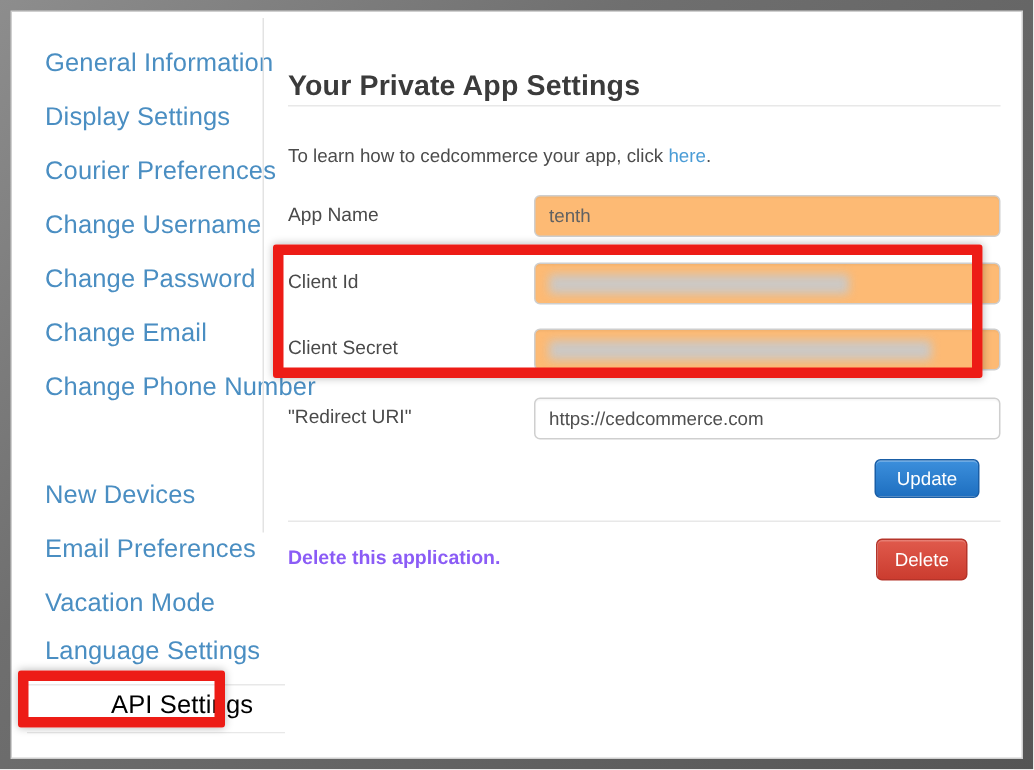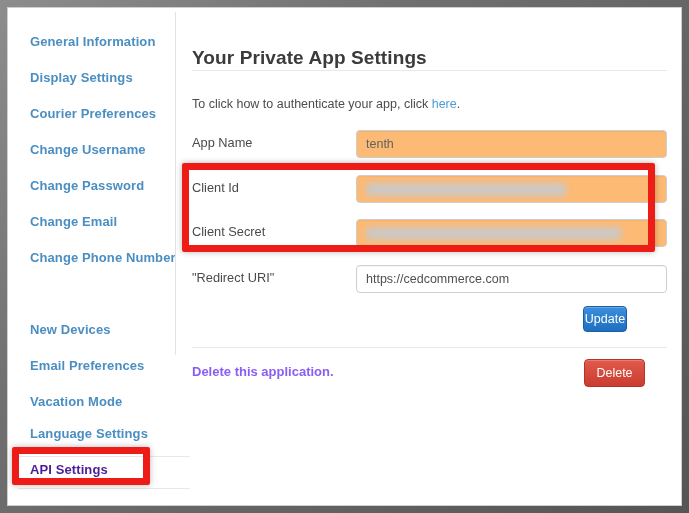--- a/index.html
+++ b/index.html
@@ -47,28 +47,27 @@
   .sidebar-divider {
     position: absolute;
     left: 163px; top: 0;
     width: 1px; height: 343px;
     background: #e3e3e3;
   }
   .nav-item {
     position: absolute;
     left: 18px;
     height: 20px;
-    font-size: 13px;
+    font-size: 17px;
     line-height: 20px;
     color: #4a8ec2;
     white-space: nowrap;
     letter-spacing: .1px;
-    font-weight: bold;
-  }
-  .nav-item.active { color: #4c1d95; }
+  }
+  .nav-item.active { color: #000000; margin-left: 44px; }
 
   .nav-rule {
     position: absolute;
     left: 6px;
     width: 172px;
     height: 1px;
     background: #e8e8e8;
   }
 
   
@@ -218,21 +217,21 @@
       <div class="nav-rule" style="top:476px"></div>
     </nav>
 
     <div class="sidebar-divider"></div>
 
     <section class="content">
 
       <h1 class="panel-title">Your Private App Settings</h1>
       <div class="title-rule"></div>
 
-      <p class="lead"><span>To click how to authenticate your app, click </span><a href="#">here</a><span>.</span></p>
+      <p class="lead"><span>To learn how to cedcommerce your app, click </span><a href="#">here</a><span>.</span></p>
 
       <div class="field-row" style="top:118px">
         <label class="field-label">App Name</label>
         <div class="field-input disabled">tenth</div>
       </div>
 
       <div class="field-row" style="top:163px">
         <label class="field-label">Client Id</label>
         <div class="field-input disabled">
           <span class="redacted" style="width:200px"></span>
@@ -244,21 +243,21 @@
         <div class="field-input disabled">
           <span class="redacted" style="width:255px"></span>
         </div>
       </div>
 
       <div class="field-row" style="top:253px">
         <label class="field-label">"Redirect URI"</label>
         <div class="field-input">https://cedcommerce.com</div>
       </div>
 
-      <div class="btn btn-update" style="left:393px; top:294px; width:44px;">Update</div>
+      <div class="btn btn-update" style="left:393px; top:294px; width:70px;">Update</div>
 
       <div class="section-rule" style="top:335px"></div>
 
       <div class="delete-label" style="top:352px">Delete this application.</div>
       <div class="btn btn-delete" style="left:394px; top:347px; width:61px; height:28px; line-height:27px;">Delete</div>
 
     </section>
   </div>
 
   <div class="annot" style="left:182px; top:163px; width:473px; height:89px;"></div>

